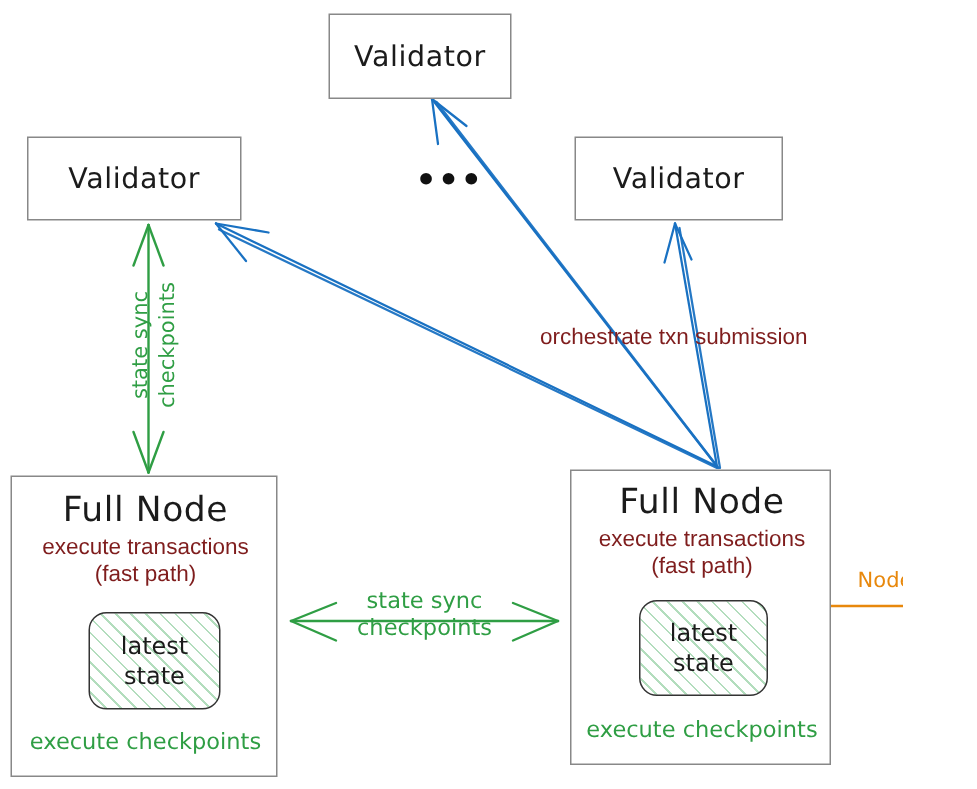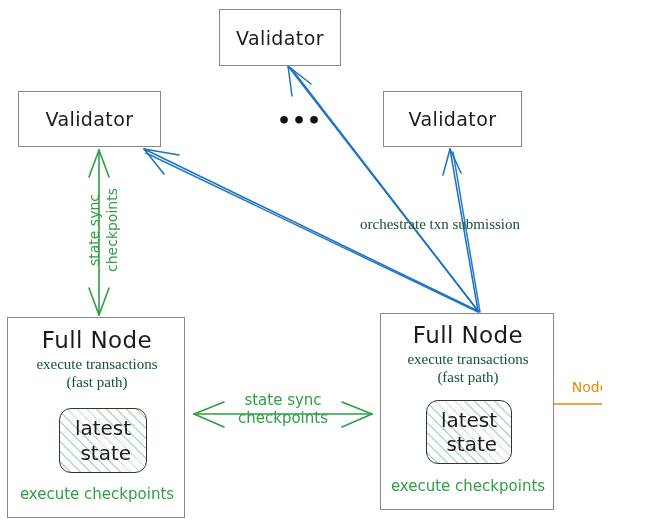--- a/index.html
+++ b/index.html
@@ -75,42 +75,42 @@
     color: #1b1b1b;
     letter-spacing: 0.4px;
   }
   .hand-title-italic {
     font-family: "DejaVu Sans", sans-serif;
     font-size: 23px;
     color: #1b1b1b;
     letter-spacing: 0.4px;
   }
   .lbl-blue {
-    font-family: Liberation Serif, serif;
+    font-family: Liberation Sans, sans-serif;
     font-size: 15px;
-    color: #14532d;
+    color: #7f1d1d;
     text-align: center;
   }
   .lbl-green {
     font-family: "DejaVu Sans", sans-serif;
     font-size: 15px;
     color: #2f9e44;
     text-align: center;
   }
   .lbl-orange {
     font-family: "DejaVu Sans", sans-serif;
     font-size: 14px;
     color: #e8880c;
     text-align: center;
   }
   .lbl-state {
     font-family: "DejaVu Sans", sans-serif;
-    font-size: 20px;
+    font-size: 16px;
     color: #1b1b1b;
-    text-align: right;
+    text-align: center;
     line-height: 1.22;
     position: relative;
     z-index: 2;
   }
   .ellipsis-dots {
     font-family: "DejaVu Sans", sans-serif;
     font-size: 22px;
     color: #111111;
     letter-spacing: 1px;
     font-weight: bold;

